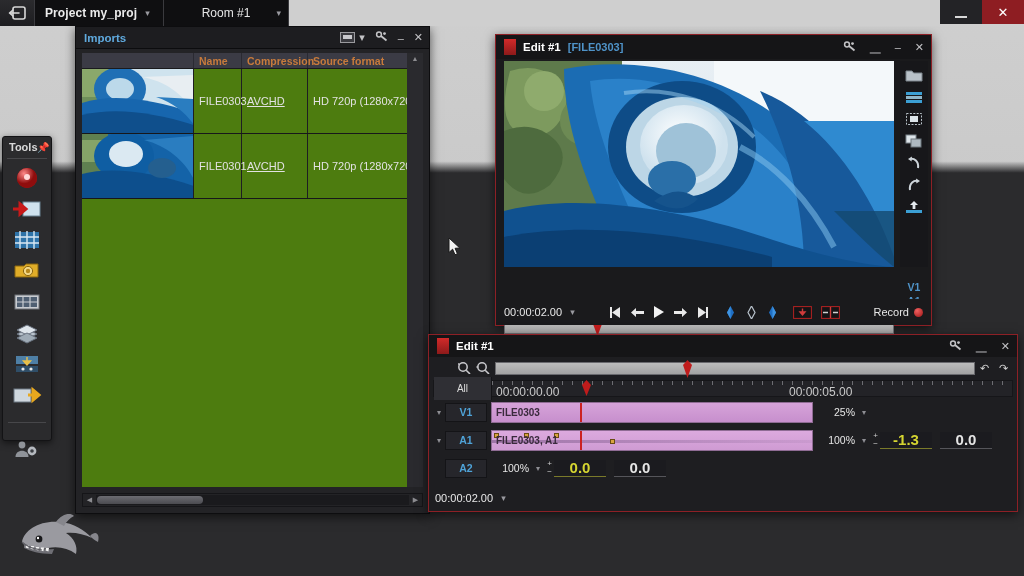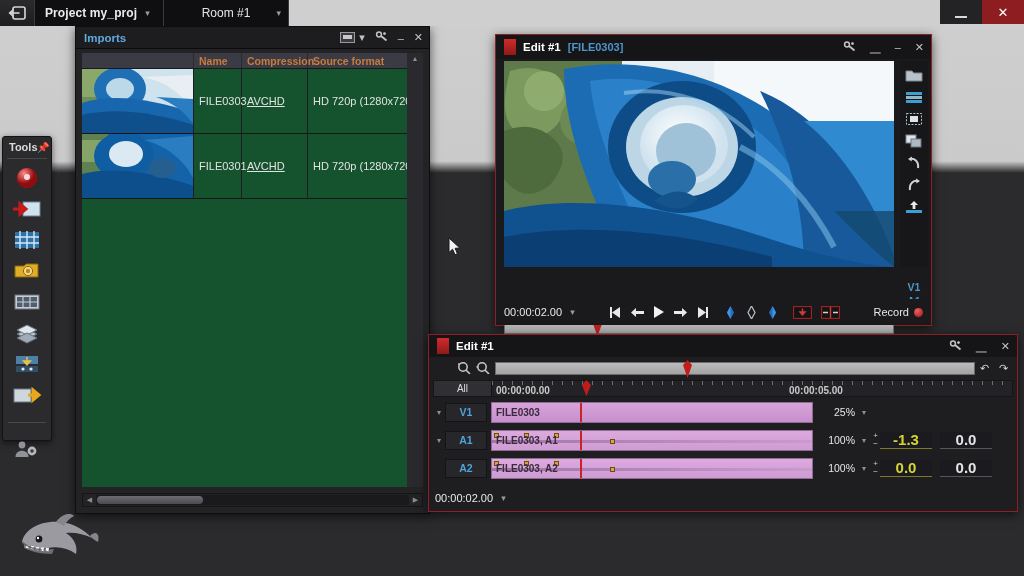--- a/index.html
+++ b/index.html
@@ -62,21 +62,21 @@
   .pnl-title { font-size:11.5px; font-weight:bold; }
   .pnl-ic { color:#c3c3c6; font-size:11px; margin-left:7px; }
 
   
   #imports { left:75px; top:26px; width:355px; height:488px; }
   #imports .pnl-hd { background:#1d1d20; border-bottom:1px solid #0c0c0e; }
   #imports .pnl-title { color:#5fa9dd; }
   .imp-hd-right { margin-left:auto; display:flex; align-items:center; gap:3px; padding-right:2px; }
   .mini-box { width:15px; height:11px; border:1px solid #9a9a9e; background:#3a3a3f; position:relative; }
   .mini-box::after { content:""; position:absolute; left:2px; top:2px; right:2px; bottom:3px; background:#c8c8cc; }
-  .tbl { position:absolute; left:6px; top:26px; width:325px; bottom:26px; background:#14532d; }
+  .tbl { position:absolute; left:6px; top:26px; width:325px; bottom:26px; background:#4d7c0f; }
   .tbl-head { display:flex; height:16px; background:#3b3b45; border-bottom:1px solid #1a1a1d; }
   .th { color:#c87b3c; font-size:10.5px; font-weight:bold; display:flex; align-items:center;
     padding-left:5px; border-right:1px solid #2a2a32; }
   .th.c0 { width:112px; }
   .th.c1 { width:48px; }
   .th.c2 { width:66px; }
   .th.c3 { flex:1; border-right:none; }
   .trow { display:flex; height:65px; border-bottom:1px solid #17171a; }
   .tc { display:flex; align-items:center; padding-left:5px; color:#e2e2e2; font-size:11px;
     border-right:1px solid #1e1e22; }
@@ -134,24 +134,24 @@
   .tl-zoomrow { position:absolute; left:0; right:0; top:23px; height:21px; display:flex;
     align-items:center; padding:0 4px; }
   .zoom-ics { width:62px; display:flex; align-items:center; justify-content:flex-end; gap:5px; padding-right:5px;}
   .zoom-bar { flex:1; height:13px; background:linear-gradient(180deg,#bcbcbc,#a3a3a3);
     border:1px solid #6a6a6e; position:relative; }
   .zoom-head { position:absolute; left:187px; top:-3px; width:9px; height:18px; }
   .tl-undo { width:38px; display:flex; align-items:center; justify-content:space-around;
     color:#d4d4d4; font-size:11px; }
   .tl-ruler { position:absolute; left:4px; right:4px; top:45px; height:17px;
     background:#232327; border:1px solid #161619; display:flex; align-items:center; }
-  .all-btn { width:58px; height:15px; background:#2f2f34; border-right:1px solid #141417;
+  .all-btn { width:58px; height:23px; background:#2f2f34; border-right:1px solid #141417;
     color:#dcdcdc; font-size:10px; display:flex; align-items:center; justify-content:center; }
   .ruler-area { flex:1; position:relative; height:15px; }
-  .rt { position:absolute; color:#c9c9c9; font-size:10px; top:4px;font-weight:bold; }
+  .rt { position:absolute; color:#c9c9c9; font-size:12px; top:4px; }
   .ruler-ticks { position:absolute; left:0; right:0; top:0; height:4px;
     background-image: repeating-linear-gradient(90deg,#6d6d72 0 1px, transparent 1px 10px); }
   .ruler-ph { position:absolute; left:90px; top:-1px; width:9px; height:15px; }
 
   .tl-rows { position:absolute; left:4px; right:4px; top:64px; }
   .trk { display:flex; align-items:center; height:26px; margin-bottom:2px; }
   .trk-caret { width:12px; color:#8e8e93; font-size:8px; text-align:center; }
   .trk-name { width:42px; height:19px; background:#26262b; border:1px solid #141417;
     color:#4fa3d8; font-size:10.5px; font-weight:bold;
     display:flex; align-items:center; justify-content:center; }
@@ -670,29 +670,20 @@
         <span class="pct">100%</span>
         <span class="pct-car">▾</span>
         <span class="pm">+<br>−</span>
         <span class="numfld yellow">-1.3</span>
         <span class="numfld plain">0.0</span>
       </div>
 
       <div class="trk">
         <span class="trk-caret"></span>
         <span class="trk-name">A2</span>
-        <div class="clip clip-a">
-          <div class="clip-wave"></div>
-          <span class="clip-kf" style="left:2px;top:2px;"></span>
-          <span class="clip-kf" style="left:32px;top:2px;"></span>
-          <span class="clip-kf" style="left:62px;top:2px;"></span>
-          <span class="clip-kf" style="left:118px;top:8px;"></span>
-          <span class="clip-label">FILE0303, A2</span>
-          <div class="clip-cursor" style="left:88px;"></div>
-        </div>
         <span class="pct">100%</span>
         <span class="pct-car">▾</span>
         <span class="pm">+<br>−</span>
         <span class="numfld yellow">0.0</span>
         <span class="numfld plain">0.0</span>
       </div>
     </div>
 
     <div class="tl-bottom">
       <span class="tc-label">00:00:02.00</span>

